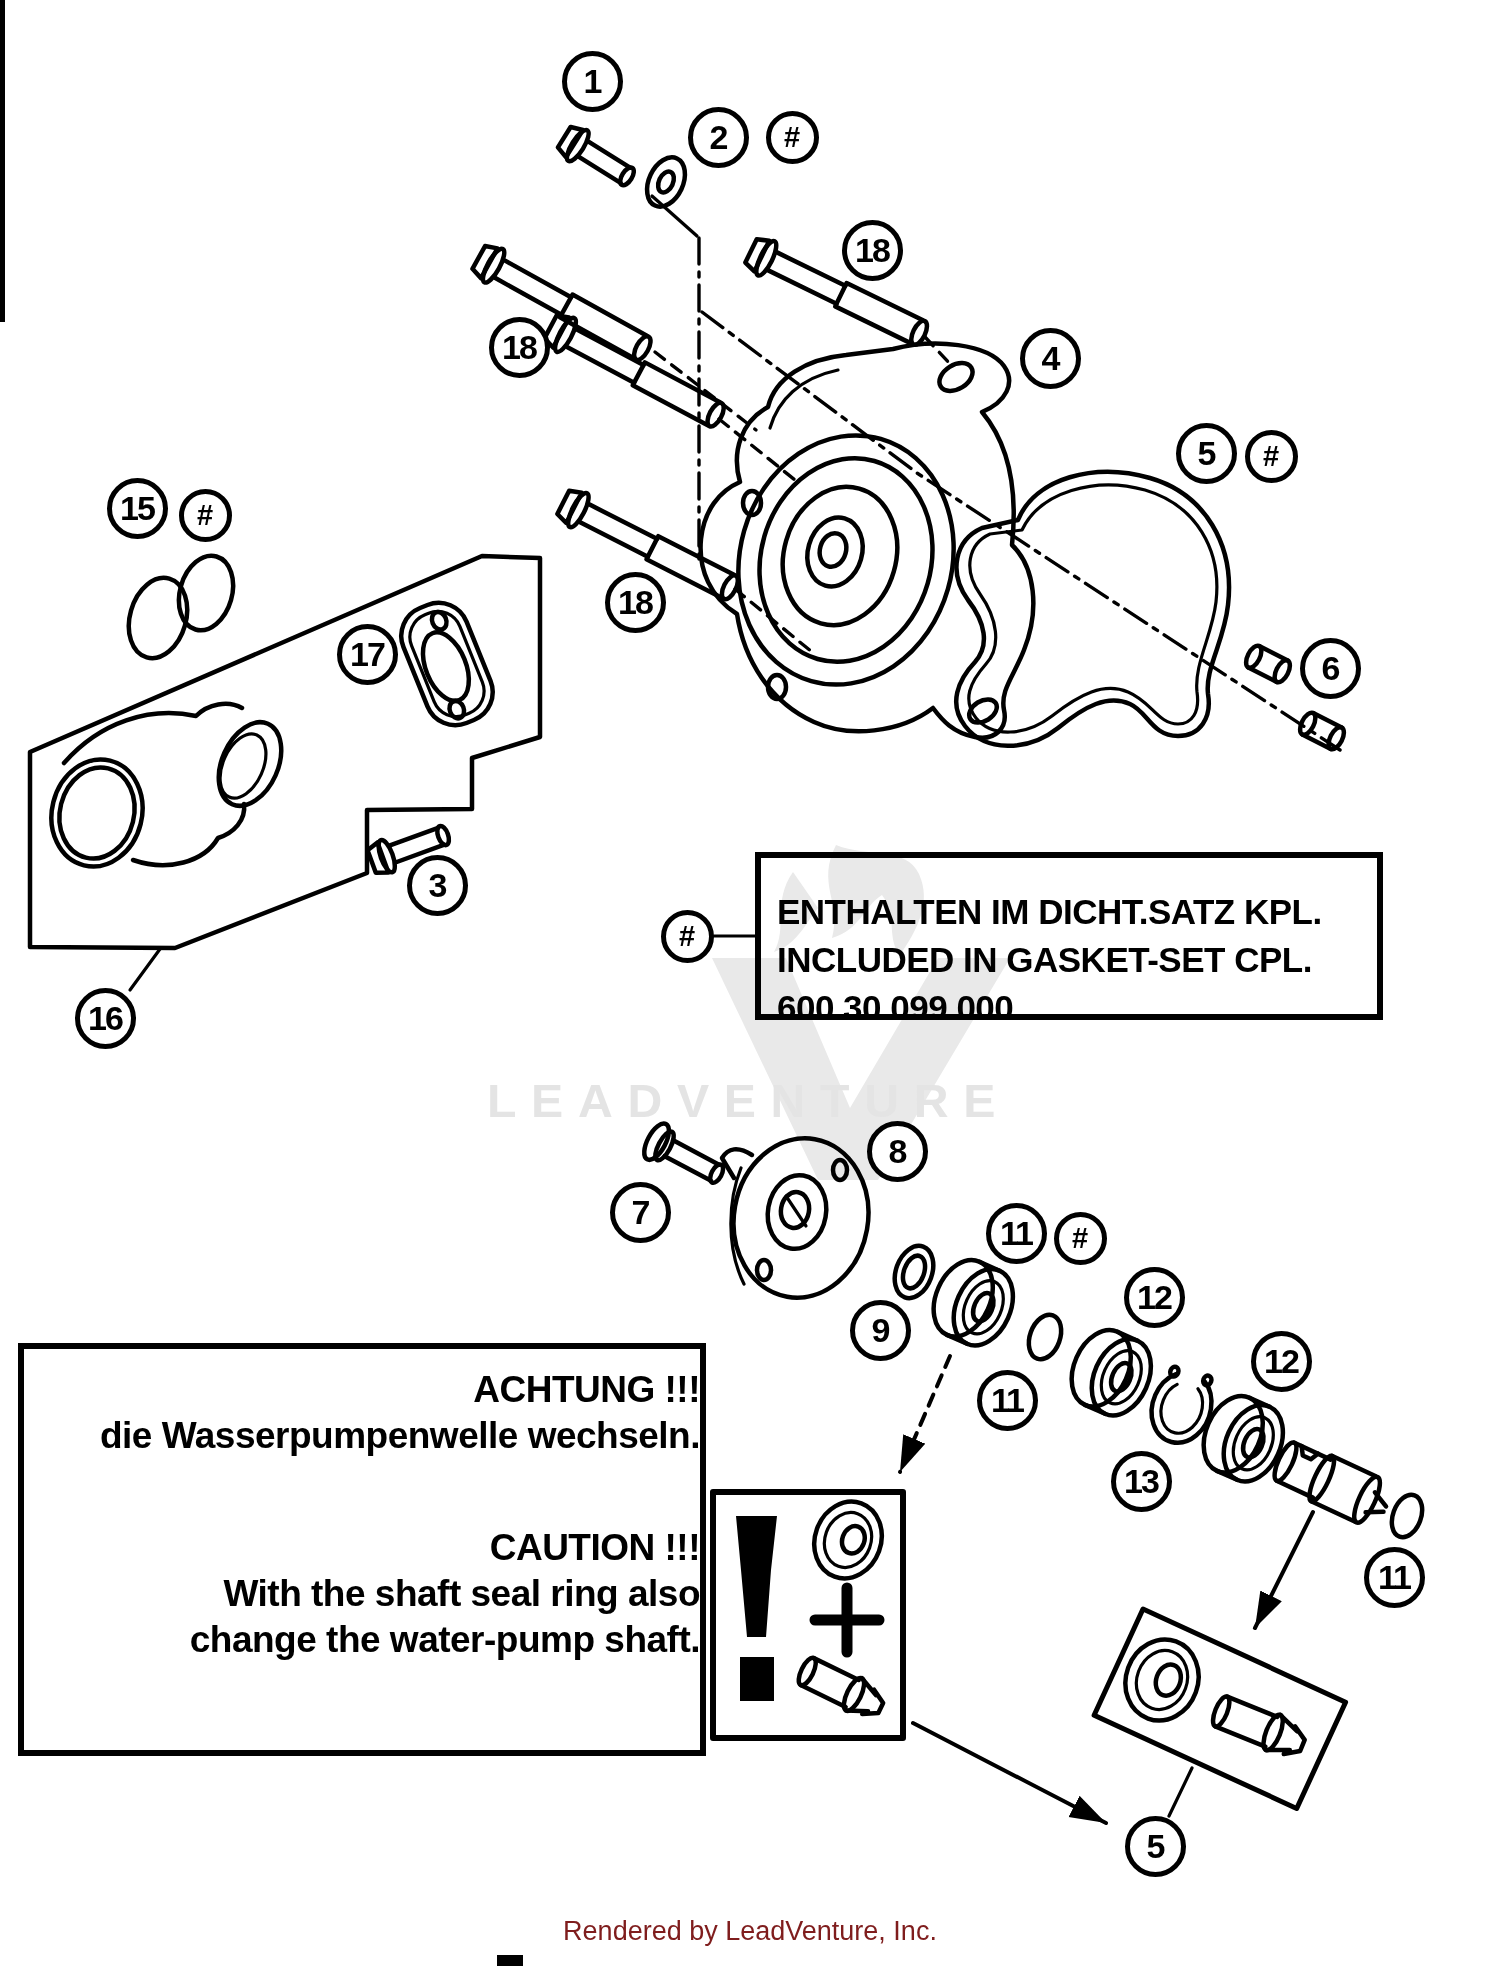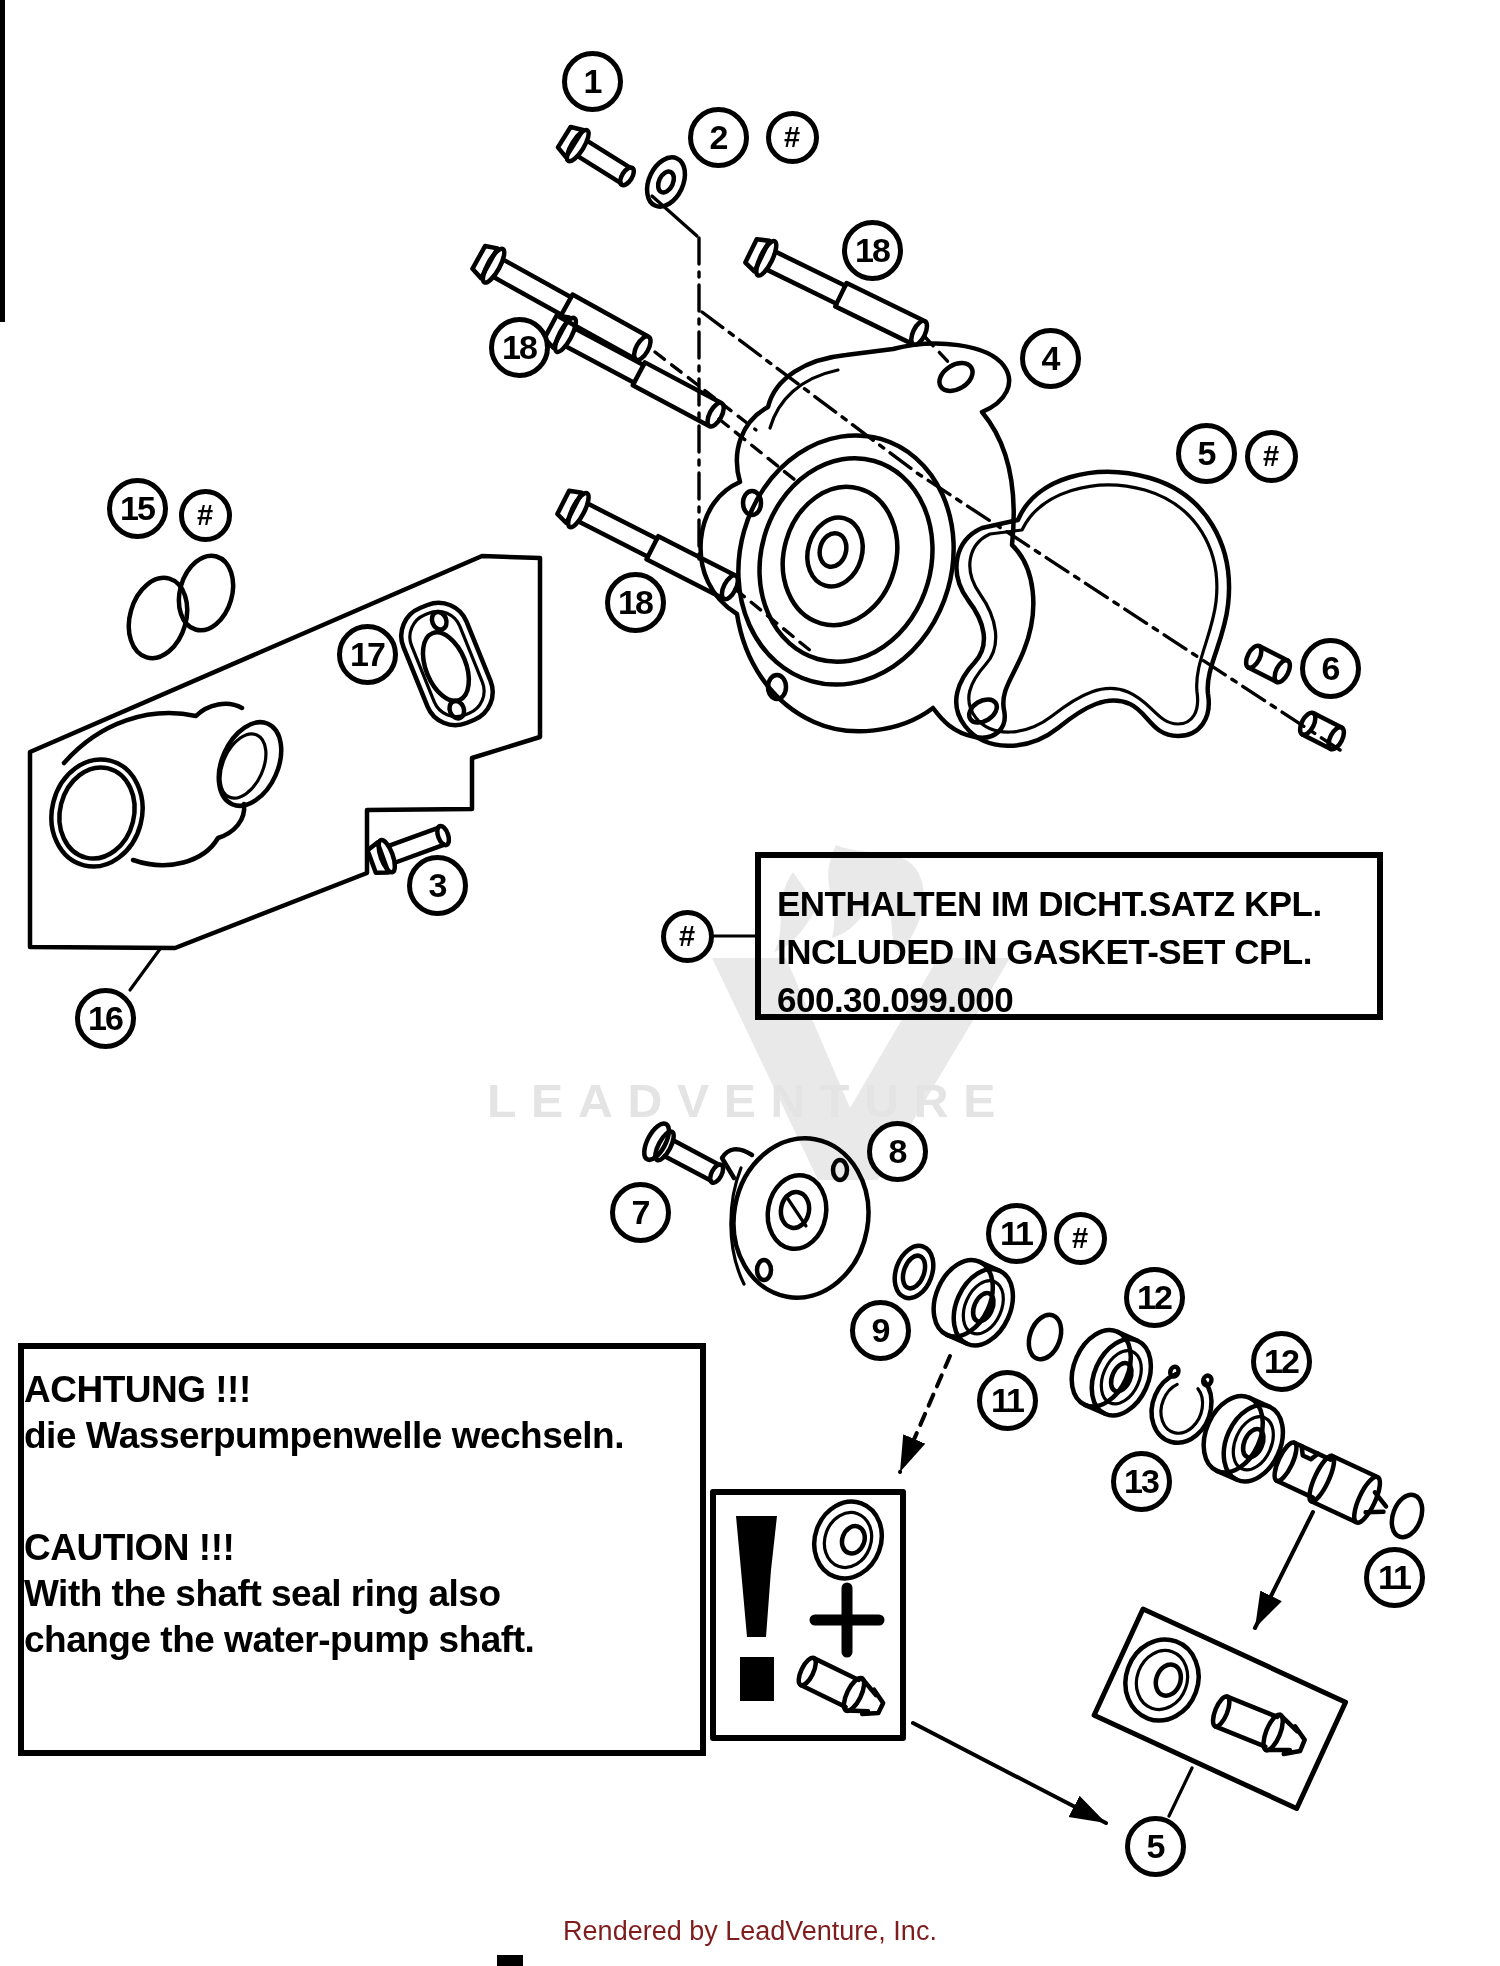--- a/index.html
+++ b/index.html
@@ -20,25 +20,25 @@
   #art .arrow{stroke-width:4;marker-end:url(#ah);}
   #art #ah path{fill:#000;stroke:none;}
 
   .callout{position:absolute;box-sizing:border-box;background:#fff;border:5px solid #000;
            border-radius:50%;display:flex;align-items:center;justify-content:center;
            font-weight:bold;color:#000;}
   .callout.num{width:61px;height:61px;font-size:34px;letter-spacing:-2px;}
   .callout.hash{width:53px;height:53px;font-size:29px;letter-spacing:0;}
 
   .gasket-note{position:absolute;left:755px;top:852px;width:628px;height:168px;
-               border:6px solid #000;box-sizing:border-box;padding:22px 0 0 16px;}
+               border:6px solid #000;box-sizing:border-box;padding:30px 0 0 16px;}
   .gn-line{font-size:35px;font-weight:bold;line-height:48px;letter-spacing:-0.5px;white-space:nowrap;color:#000;}
 
   .caution-note{position:absolute;left:18px;top:1343px;width:688px;height:413px;
-                border:6px solid #000;box-sizing:border-box;text-align:left;padding-top:18px;}
+                border:6px solid #000;box-sizing:border-box;text-align:right;padding-top:18px;}
   .cn-line{font-size:37px;font-weight:bold;line-height:46px;letter-spacing:-0.5px;white-space:nowrap;color:#000;}
   .cn-gap{height:66px;}
 
   .left-bar{position:absolute;left:0;top:0;width:5px;height:322px;background:#000;}
   .scan-mark{position:absolute;left:497px;top:1955px;width:26px;height:11px;background:#000;}
   .footer{position:absolute;left:0;top:1916px;width:100%;text-align:center;
           font-size:27px;color:#7f1d1d;letter-spacing:0;}
 </style>
 </head>
 <body>

